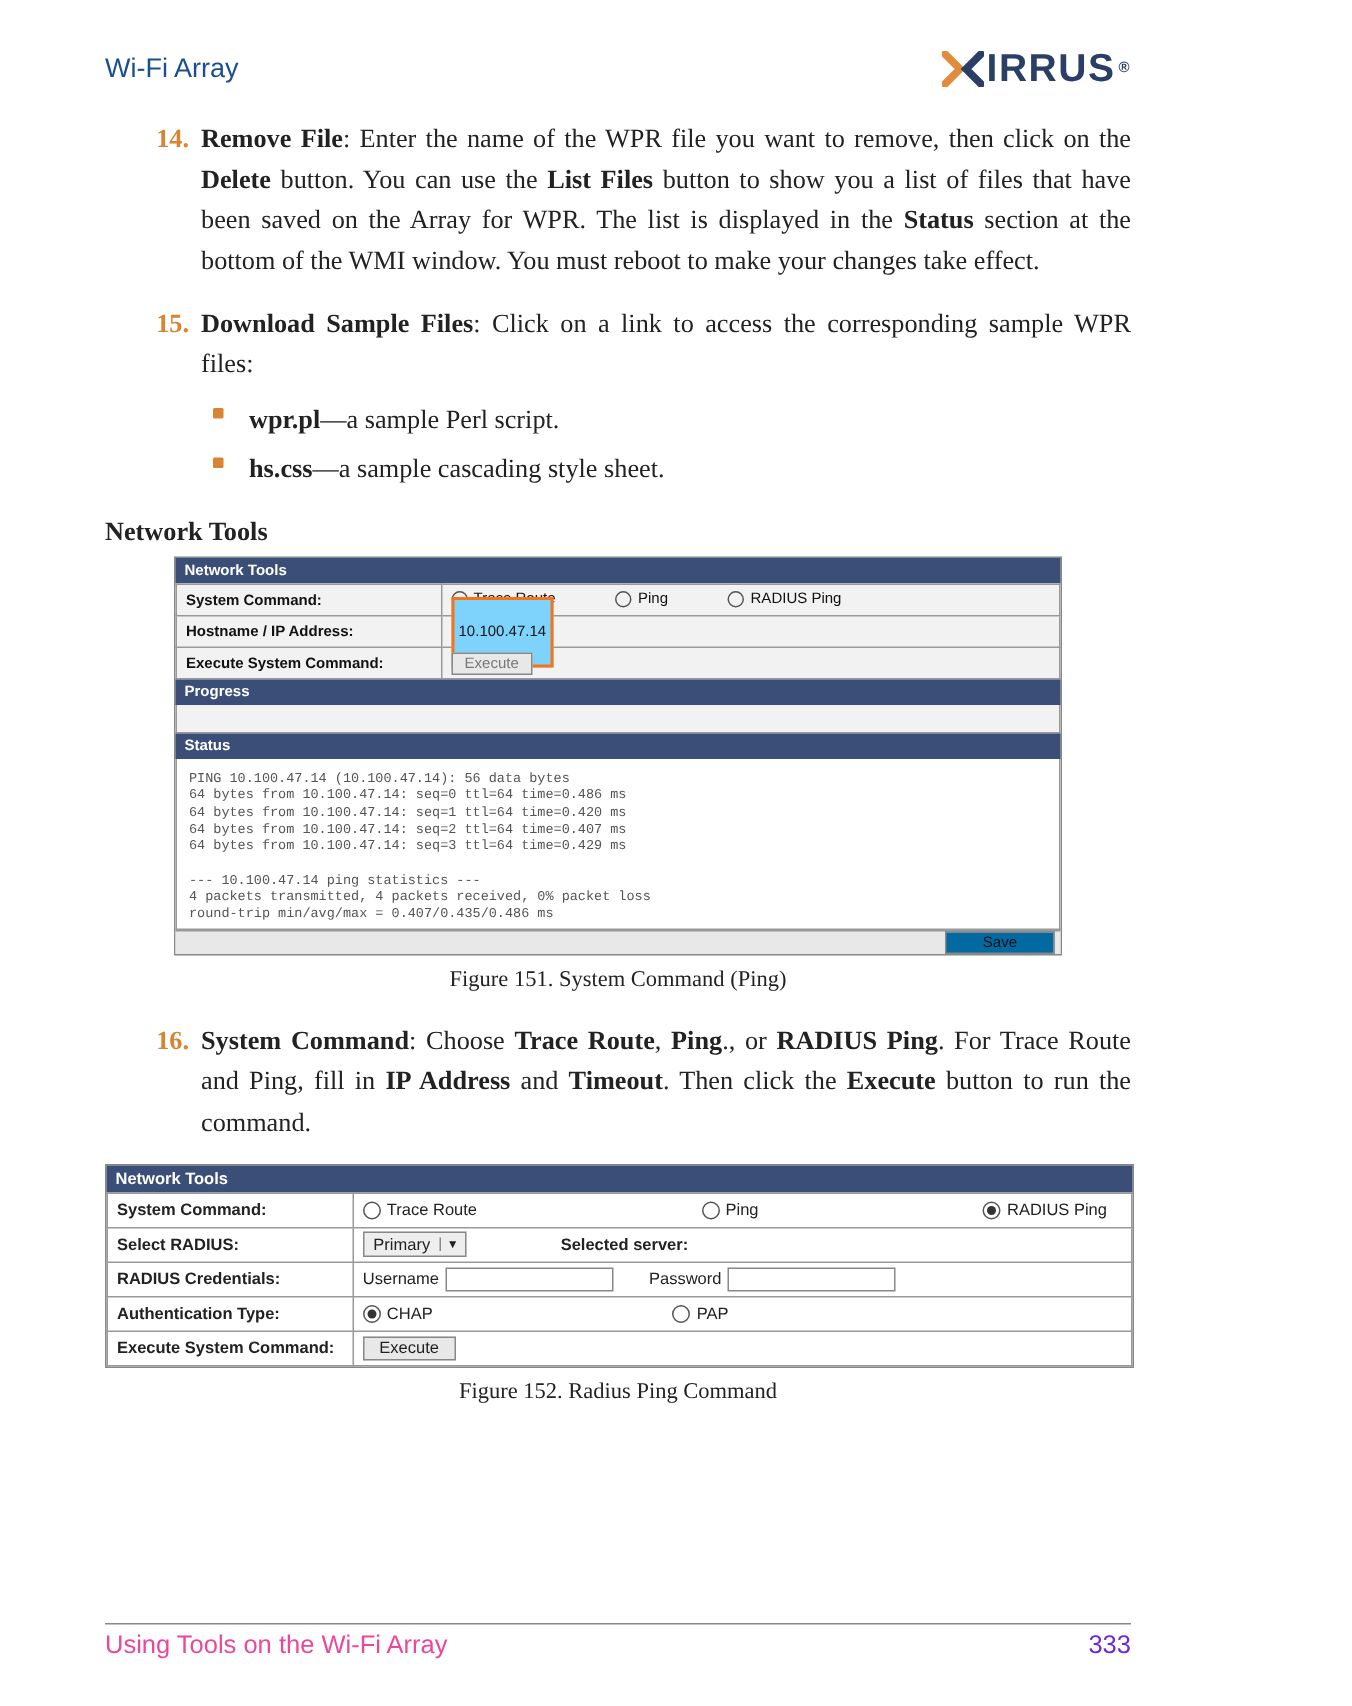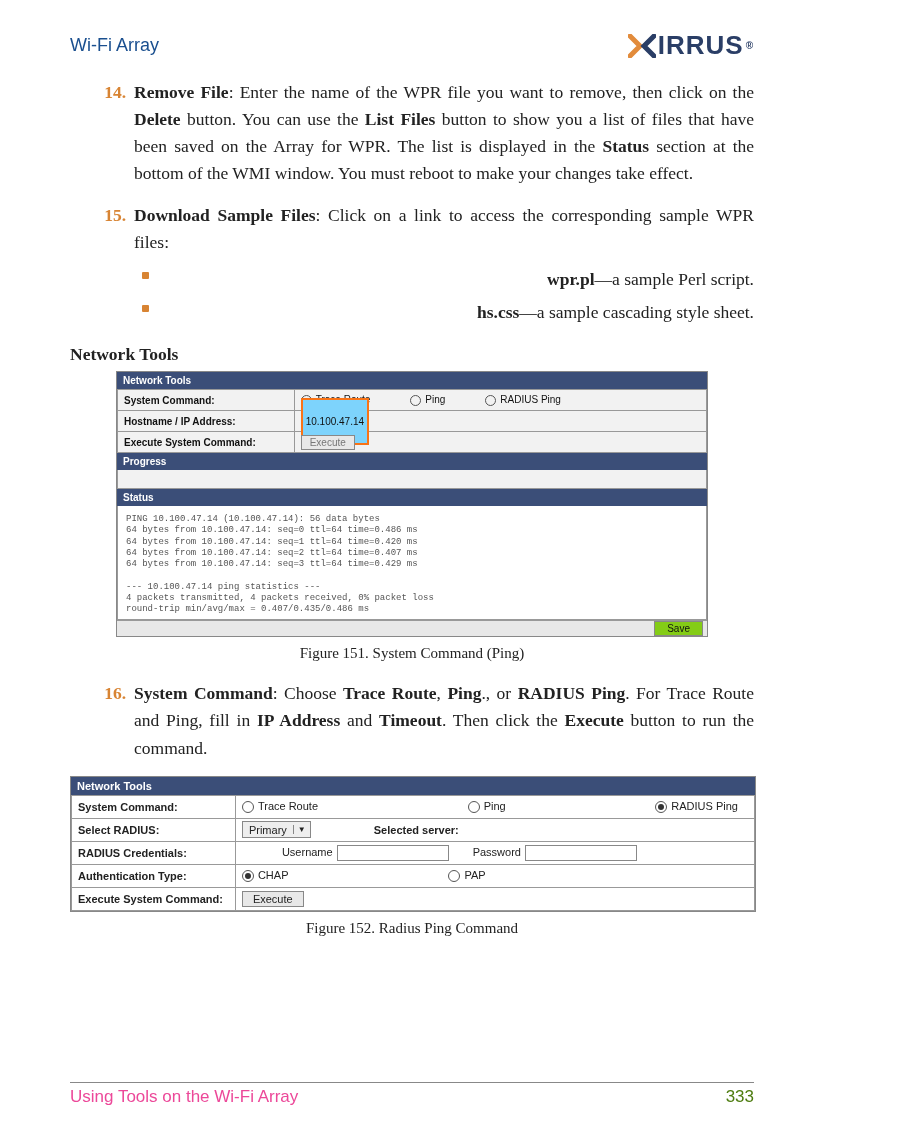--- a/index.html
+++ b/index.html
@@ -59,21 +59,21 @@
     font-weight: bold;
     width: 32px;
     text-align: right;
   }
   .bullets {
     padding-left: 32px;
     margin-top: 10px;
   }
   .bullets .bitem {
     position: relative;
-    text-align: right;
+    text-align: left;
     margin: 6px 0;
   }
   .bullets .bitem .dot {
     position: absolute;
     left: -24px;
     top: 6px;
     width: 7px;
     height: 7px;
     background: #d88433;
     border-radius: 1px;
@@ -94,21 +94,21 @@
     left: 70px;
     right: 70px;
     border-top: 1px solid #888;
     display: flex;
     justify-content: space-between;
     font-family: Arial, Helvetica, sans-serif;
     font-size: 17px;
     padding-top: 4px;
   }
   .footer-left { color: #ec4899; }
-  .footer-right { color: #4d7c0f; }
+  .footer-right { color: #6d28d9; }
 
   
   .shot1 {
     width: 590px;
     margin: 6px auto 0 auto;
     border: 1px solid #888;
     font-family: Arial, Helvetica, sans-serif;
     font-size: 10px;
     color: #111;
     background: #f2f2f2;
@@ -158,21 +158,21 @@
     padding: 8px 0 4px 8px;
     font-family: "Courier New", monospace;
     white-space: pre;
     line-height: 1.25;
     font-size: 9px;
     color: #555;
     background: #fff;
     position: relative;
   }
   .shot1 .save-row { text-align: right; padding: 2px 4px; border-top: 1px solid #999; background:#e8e8e8;}
-  .shot1 .save-btn { border: 1px solid #888; background: #84cc16; padding: 1px 12px; font-size: 10px; margin-left: 12px; }
+  .shot1 .save-btn { border: 1px solid #888; background: #0369a1; padding: 1px 24px; font-size: 10px; margin-left: 12px; }
 
   
   .shot2 {
     width: 100%;
     margin: 8px 0 0 0;
     border: 1px solid #888;
     font-family: Arial, Helvetica, sans-serif;
     font-size: 11px;
     background: #fff;
   }
@@ -205,21 +205,21 @@
   }
   .shot2 .txtbox {
     border: 1px solid #888; background: #fff; height: 14px; width: 110px;
     display: inline-block; vertical-align: middle;
   }
   .shot2 .btn {
     border: 1px solid #888; background: #e8e8e8;
     padding: 1px 10px; font-size: 11px;
   }
   .shot2 .flexrow { display: flex; gap: 40px; align-items: center; }
-  .shot2 .cred { display: flex; gap: 24px; align-items: flex-start; margin-left: 40px; }
+  .shot2 .cred { display: flex; gap: 24px; align-items: flex-start; }
   .shot2 .credlabel { font-size: 11px; margin-right: 4px; }
   .shot2 .selserv { font-weight: bold; margin-left: 60px; }
 </style>
 </head>
 <body>
 
 <div class="page">
   <div class="header-bar">
     <span class="header-title">Wi-Fi Array</span>
     <span class="logo">

